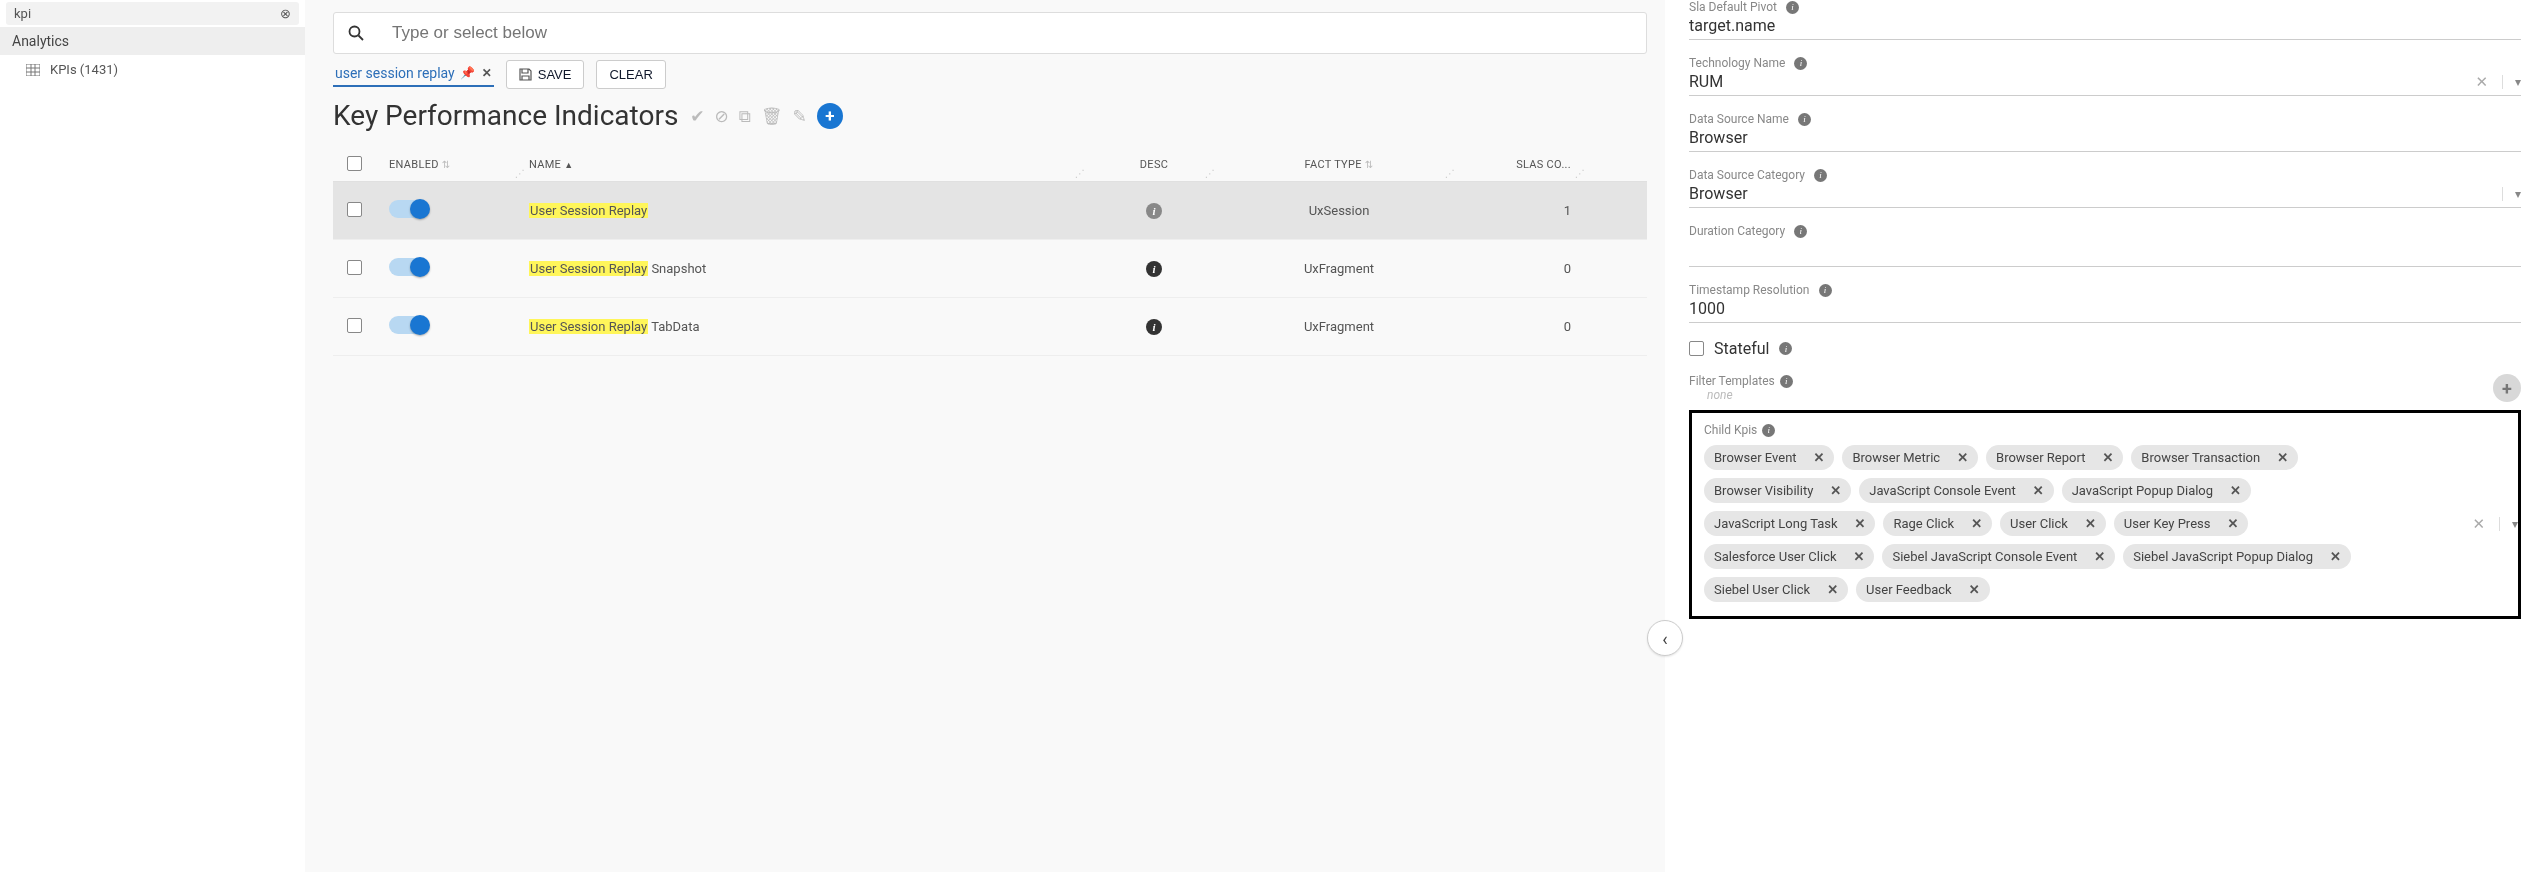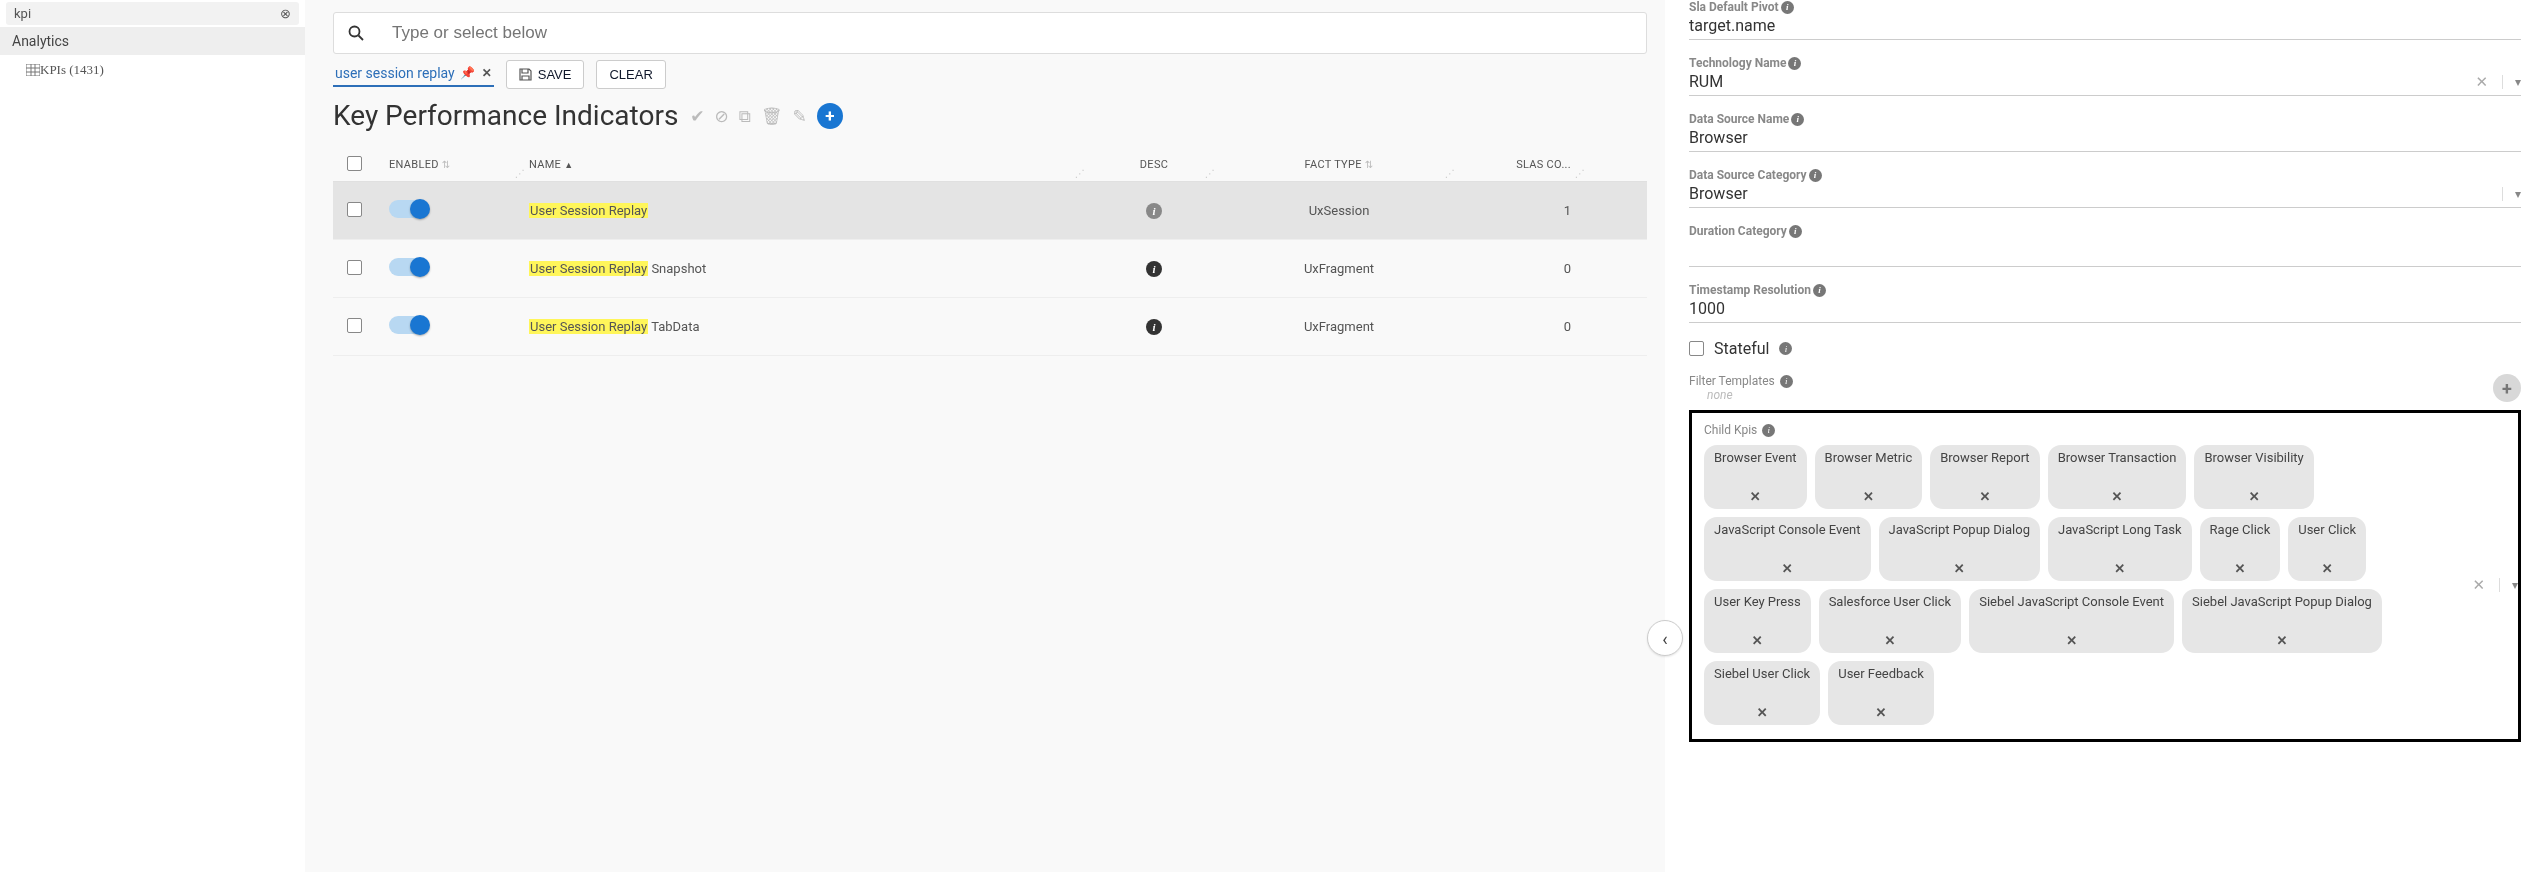--- a/index.html
+++ b/index.html
@@ -10,21 +10,21 @@
 .logo-row { display: flex; align-items: center; justify-content: space-between; padding: 8px 12px 4px 16px; }
 .logo-text { font-size: 30px; font-weight: 400; color: #1b4b9f; letter-spacing: -1px; position: relative; }
 .logo-swoosh { position: absolute; right: -2px; top: -16px; }
 .logo-sub { font-size: 9px; color: #1b4b9f; position: absolute; right: -2px; bottom: -2px; letter-spacing: 1px; }
 .hamburger { width: 22px; height: 18px; cursor: pointer; display: flex; flex-direction: column; justify-content: space-between; }
 .hamburger span { display: block; height: 3px; background: #555; border-radius: 1px; }
 .left-filter { margin: 2px 6px; background: #f2f2f2; border-radius: 3px; padding: 4px 8px; display: flex; align-items: center; justify-content: space-between; }
 .left-filter span { color: #555; font-size: 13px; }
 .left-clear-icon { color: #999; font-size: 14px; cursor: pointer; }
 .left-section { background: #eee; padding: 6px 12px; font-size: 14px; color: #444; }
-.left-item { padding: 7px 12px 7px 26px; display: flex; align-items: center; font-size: 13px; color: #555; cursor: pointer; font-family: Liberation Serif, serif; }
+.left-item { padding: 7px 12px 7px 26px; display: flex; align-items: center; gap: 10px; font-size: 13px; color: #555; cursor: pointer; }
 .left-item-icon { width: 14px; height: 12px; display: inline-block; }
 .left-item-icon svg { display: block; }
 
 
 .main { position: absolute; left: 305px; top: 0; right: 880px; height: 872px; background: #f9f9f9; padding: 0; }
 .search-bar { margin: 12px 18px 6px 28px; background: #fff; border: 1px solid #ddd; border-radius: 3px; padding: 10px 14px; display: flex; align-items: center; gap: 28px; }
 .search-bar input { border: none; outline: none; font-size: 17px; color: #888; flex: 1; background: transparent; }
 .tag-row { margin: 4px 18px 2px 28px; display: flex; align-items: center; gap: 12px; }
 .tag-pill { color: #2d6fb8; font-size: 14px; border-bottom: 2px solid #2d6fb8; padding: 2px 2px 4px 2px; display: inline-flex; align-items: center; gap: 6px; }
 .tag-pin, .tag-x { font-size: 12px; color: #555; cursor: pointer; }
@@ -57,37 +57,37 @@
 .toggle::after { content: ""; position: absolute; width: 20px; height: 20px; border-radius: 50%; background: #1976d2; right: -1px; top: -1px; box-shadow: 0 1px 2px rgba(0,0,0,0.3); }
 .hl { background: #fff65a; padding: 0 1px; }
 .name-text { color: #555; }
 .info-dot { width: 16px; height: 16px; border-radius: 50%; background: #333; color: #fff; display: inline-flex; align-items: center; justify-content: center; font-size: 11px; font-weight: bold; font-style: italic; cursor: help; font-family: Georgia, serif; }
 .info-dot.grey { background: #888; }
 
 
 .right { position: absolute; right: 0; top: 0; width: 880px; height: 872px; background: #fff; padding: 0 24px 18px 24px; overflow: visible; }
 .collapse-handle { position: absolute; left: -18px; top: 620px; width: 36px; height: 36px; border-radius: 50%; border: 1px solid #ccc; background: #fff; display: flex; align-items: center; justify-content: center; cursor: pointer; font-size: 18px; color: #444; box-shadow: 0 1px 2px rgba(0,0,0,0.1); }
 .field { margin: 0 0 16px 0; }
-.field-label { font-size: 12px; color: #888; display: flex; align-items: center; gap: 2px; font-weight: bold; }
+.field-label { font-size: 12px; color: #888; display: flex; align-items: center; gap: 9px; }
 .field-info-badge { width: 13px; height: 13px; border-radius: 50%; background: #777; color: #fff; font-size: 9px; font-style: italic; font-family: Georgia, serif; display: inline-flex; align-items: center; justify-content: center; }
 .field-value-row { border-bottom: 1px solid #ccc; padding: 2px 0 4px 0; display: flex; align-items: center; justify-content: space-between; text-align: right; }
 .field-value { font-size: 16px; color: #333; }
 .field-empty { height: 22px; }
 .field-controls { display: flex; align-items: center; gap: 14px; }
 .ctrl-x { color: #aaa; font-size: 15px; cursor: pointer; }
 .ctrl-chev { color: #888; font-size: 12px; cursor: pointer; border-left: 1px solid #ddd; padding-left: 12px; }
 .chk-row { display: flex; align-items: center; gap: 10px; margin: 10px 0 16px 0; font-size: 16px; color: #333; }
 .filter-templates-row { display: flex; align-items: flex-end; justify-content: space-between; margin-bottom: 8px; }
 .filter-templates-label { font-size: 12px; color: #888; display: flex; align-items: center; gap: 5px; }
 .none-text { font-size: 12px; font-style: italic; color: #bbb; padding-left: 18px; }
 .plus-grey { width: 28px; height: 28px; border-radius: 50%; background: #d8d8d8; color: #777; display: inline-flex; align-items: center; justify-content: center; font-size: 18px; font-weight: bold; cursor: pointer; }
 .child-box { border: 3px solid #000; padding: 10px 0 14px 12px; margin-top: 6px; }
 .child-row { display: flex; align-items: flex-start; gap: 10px; }
 .chips { display: flex; flex-wrap: wrap; gap: 8px; align-content: flex-start; max-width: 710px; }
-.chip { background: #e6e6e6; border-radius: 13px; padding: 5px 10px; font-size: 13px; color: #444; display: inline-flex; align-items: center; gap: 24px; flex-direction: column; }
+.chip { background: #e6e6e6; border-radius: 13px; padding: 5px 10px; font-size: 13px; color: #444; display: inline-flex; align-items: center; gap: 17px; }
 .chip .chip-x { font-weight: bold; font-size: 13px; cursor: pointer; color: #555; }
 .child-controls { margin-left: auto; display: flex; align-items: center; gap: 14px; align-self: center; }
 .mag { width: 16px; height: 16px; color: #555; }
 </style>
 </head>
 <body>
 
 <div class="left-col">
   <div class="left-filter">
     <span>kpi</span>

